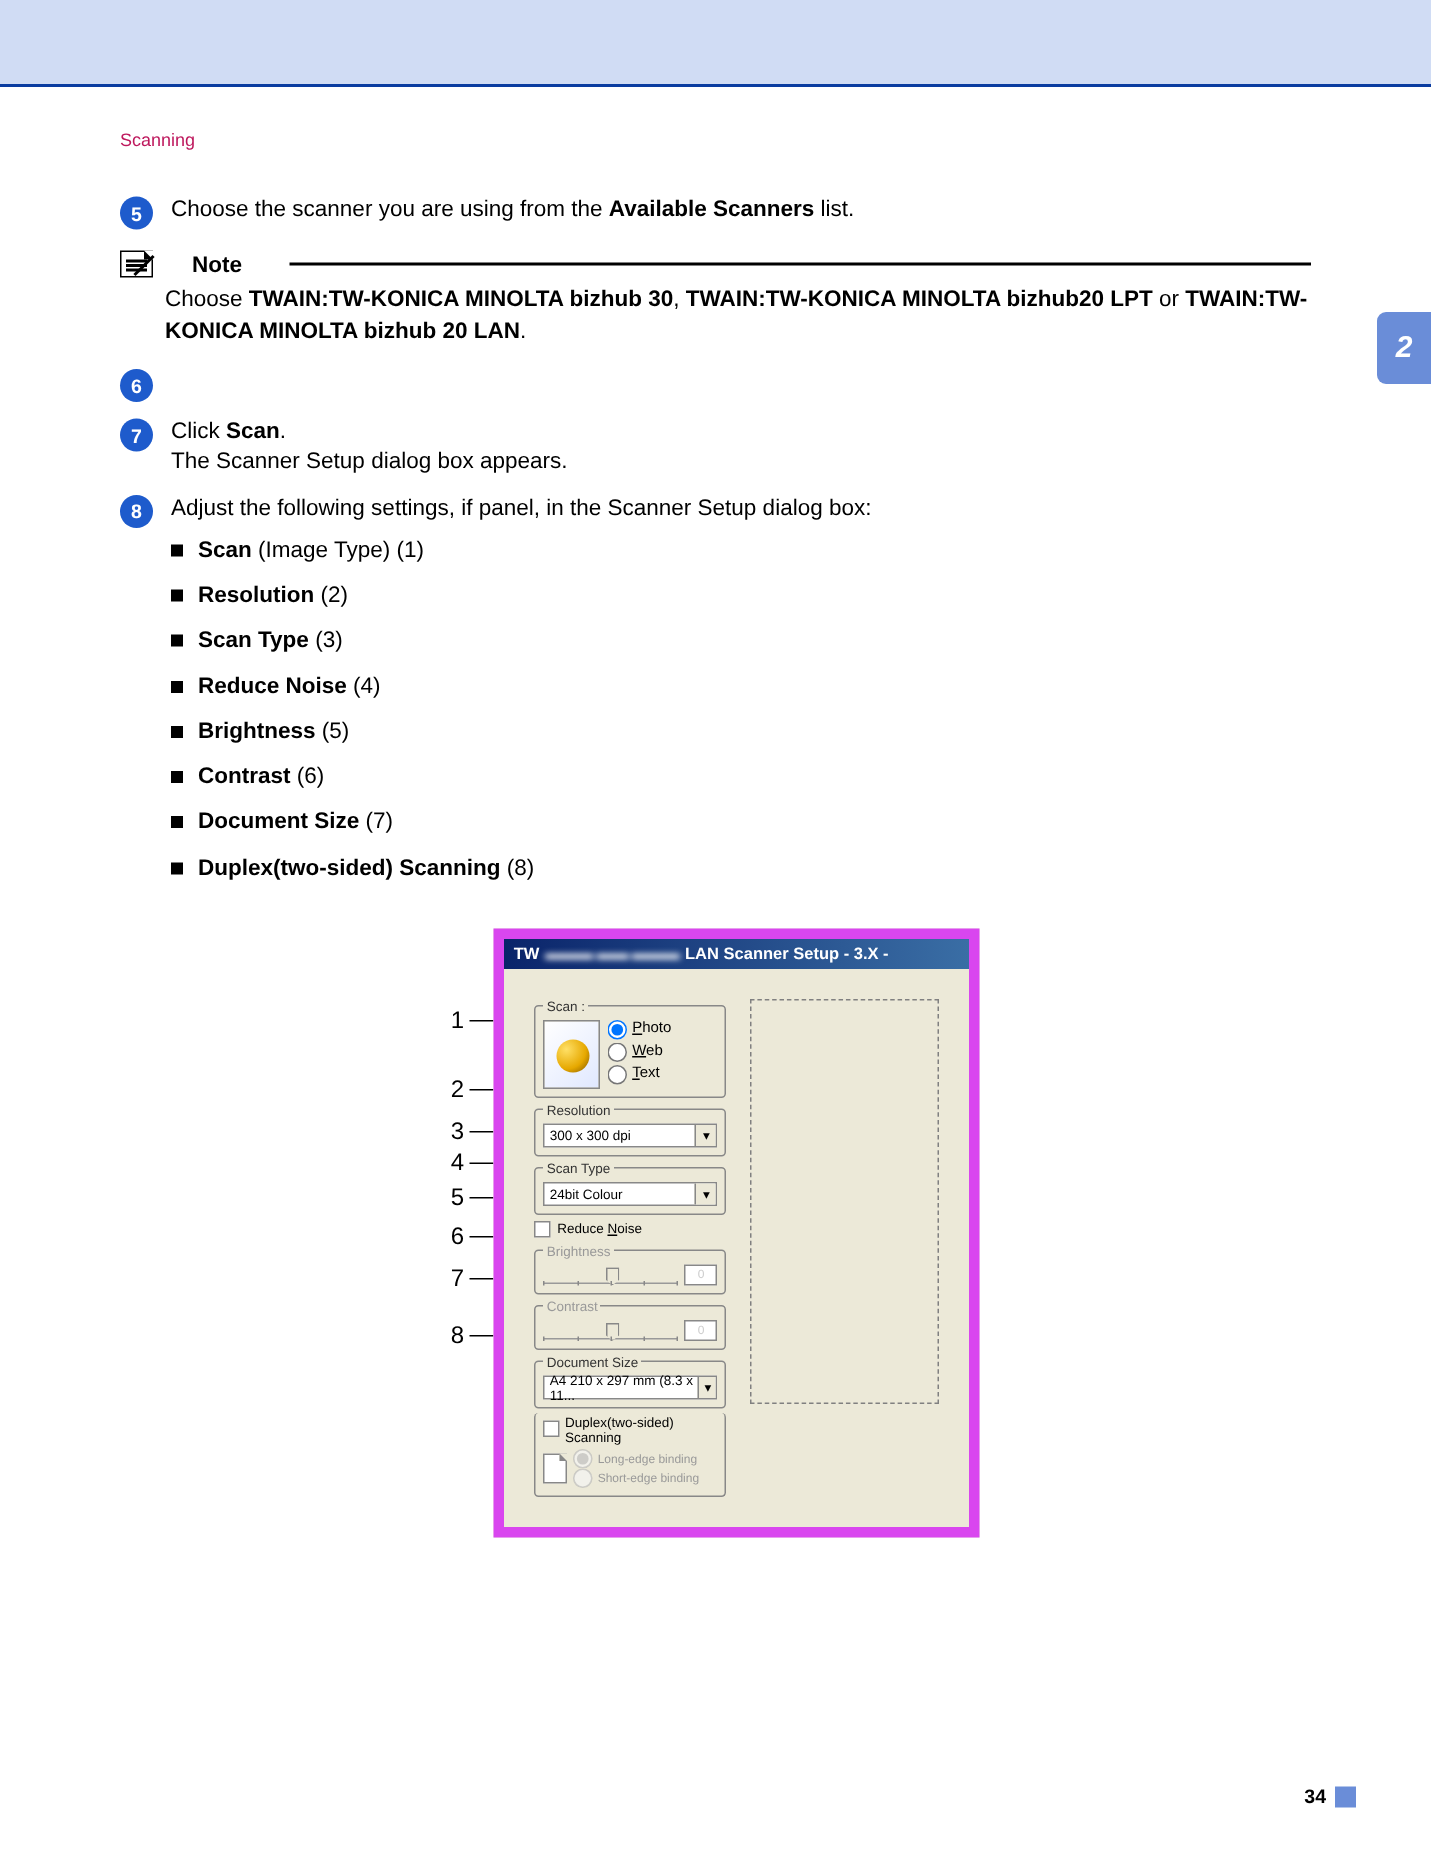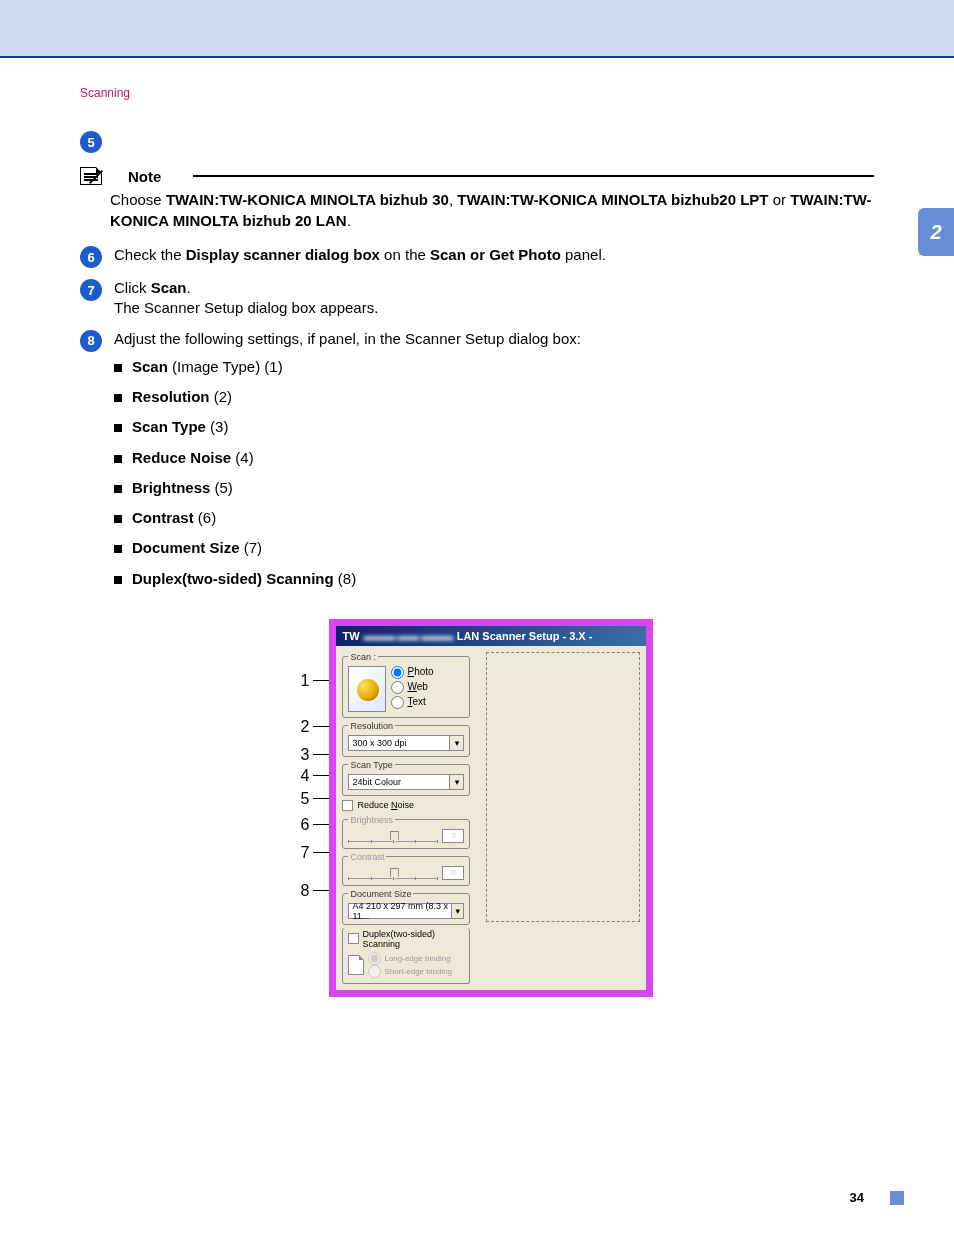--- a/index.html
+++ b/index.html
@@ -173,21 +173,21 @@
     font-size: 11px;
     font-weight: bold;
     gap: 4px;
   }
   .titlebar .blur {
     filter: blur(2px);
     letter-spacing: -0.5px;
   }
   .dialog-body {
     display: flex;
-    padding: 6px;
+    padding: 20px;
     gap: 16px;
   }
   .left-col {
     width: 128px;
     display: flex;
     flex-direction: column;
     gap: 3px;
   }
   .preview {
     flex: 1;
@@ -321,21 +321,21 @@
   .duplex-radios label {
     display:flex; align-items:center; gap:3px;
     font-size: 8px; color:#999;
   }
   .page-bottom {
     position: absolute;
     right: 50px;
     bottom: 30px;
     display: flex;
     align-items: center;
-    gap: 26px;
+    gap: 6px;
     font-size: 13px;
   }
   .page-bottom .line {
     width: 14px;
     height: 14px;
     background: #6a8dd8;
   }
 </style>
 </head>
 <body>
@@ -343,40 +343,40 @@
 <div class="top-band"></div>
 <div class="top-divider"></div>
 
 <div class="page-tab">2</div>
 
 <div class="content">
   <div class="section-label">Scanning</div>
 
   <div class="step-row first">
     <div class="step-num">5</div>
+    <div class="step-body">
+      <span>Choose the scanner you are using from the </span><span class="bold">Available Scanners</span><span> list.</span>
+    </div>
   </div>
 
   <div class="note-block">
     <div class="note-header">
       <div class="note-icon">
           <div class="note-pencil"></div>
         </div>
       <div class="note-title">Note</div>
       <div class="note-rule"></div>
     </div>
     <div class="note-body">
       <span>Choose </span><span class="bold">TWAIN:TW-KONICA MINOLTA bizhub 30</span><span>, </span><span class="bold">TWAIN:TW-KONICA MINOLTA bizhub20 LPT</span><span> or </span><span class="bold">TWAIN:TW-KONICA MINOLTA bizhub 20 LAN</span><span>.</span>
     </div>
   </div>
 
   <div class="step-row">
     <div class="step-num">6</div>
-    <div class="step-body">
-      <span>Check the </span><span class="bold">Display scanner dialog box</span><span> on the </span><span class="bold">Scan or Get Photo</span><span> panel.</span>
-    </div>
   </div>
 
   <div class="step-row">
     <div class="step-num">7</div>
     <div class="step-body">
       <span>Click </span><span class="bold">Scan</span><span>.</span><br>
       <span>The Scanner Setup dialog box appears.</span>
     </div>
   </div>
 

